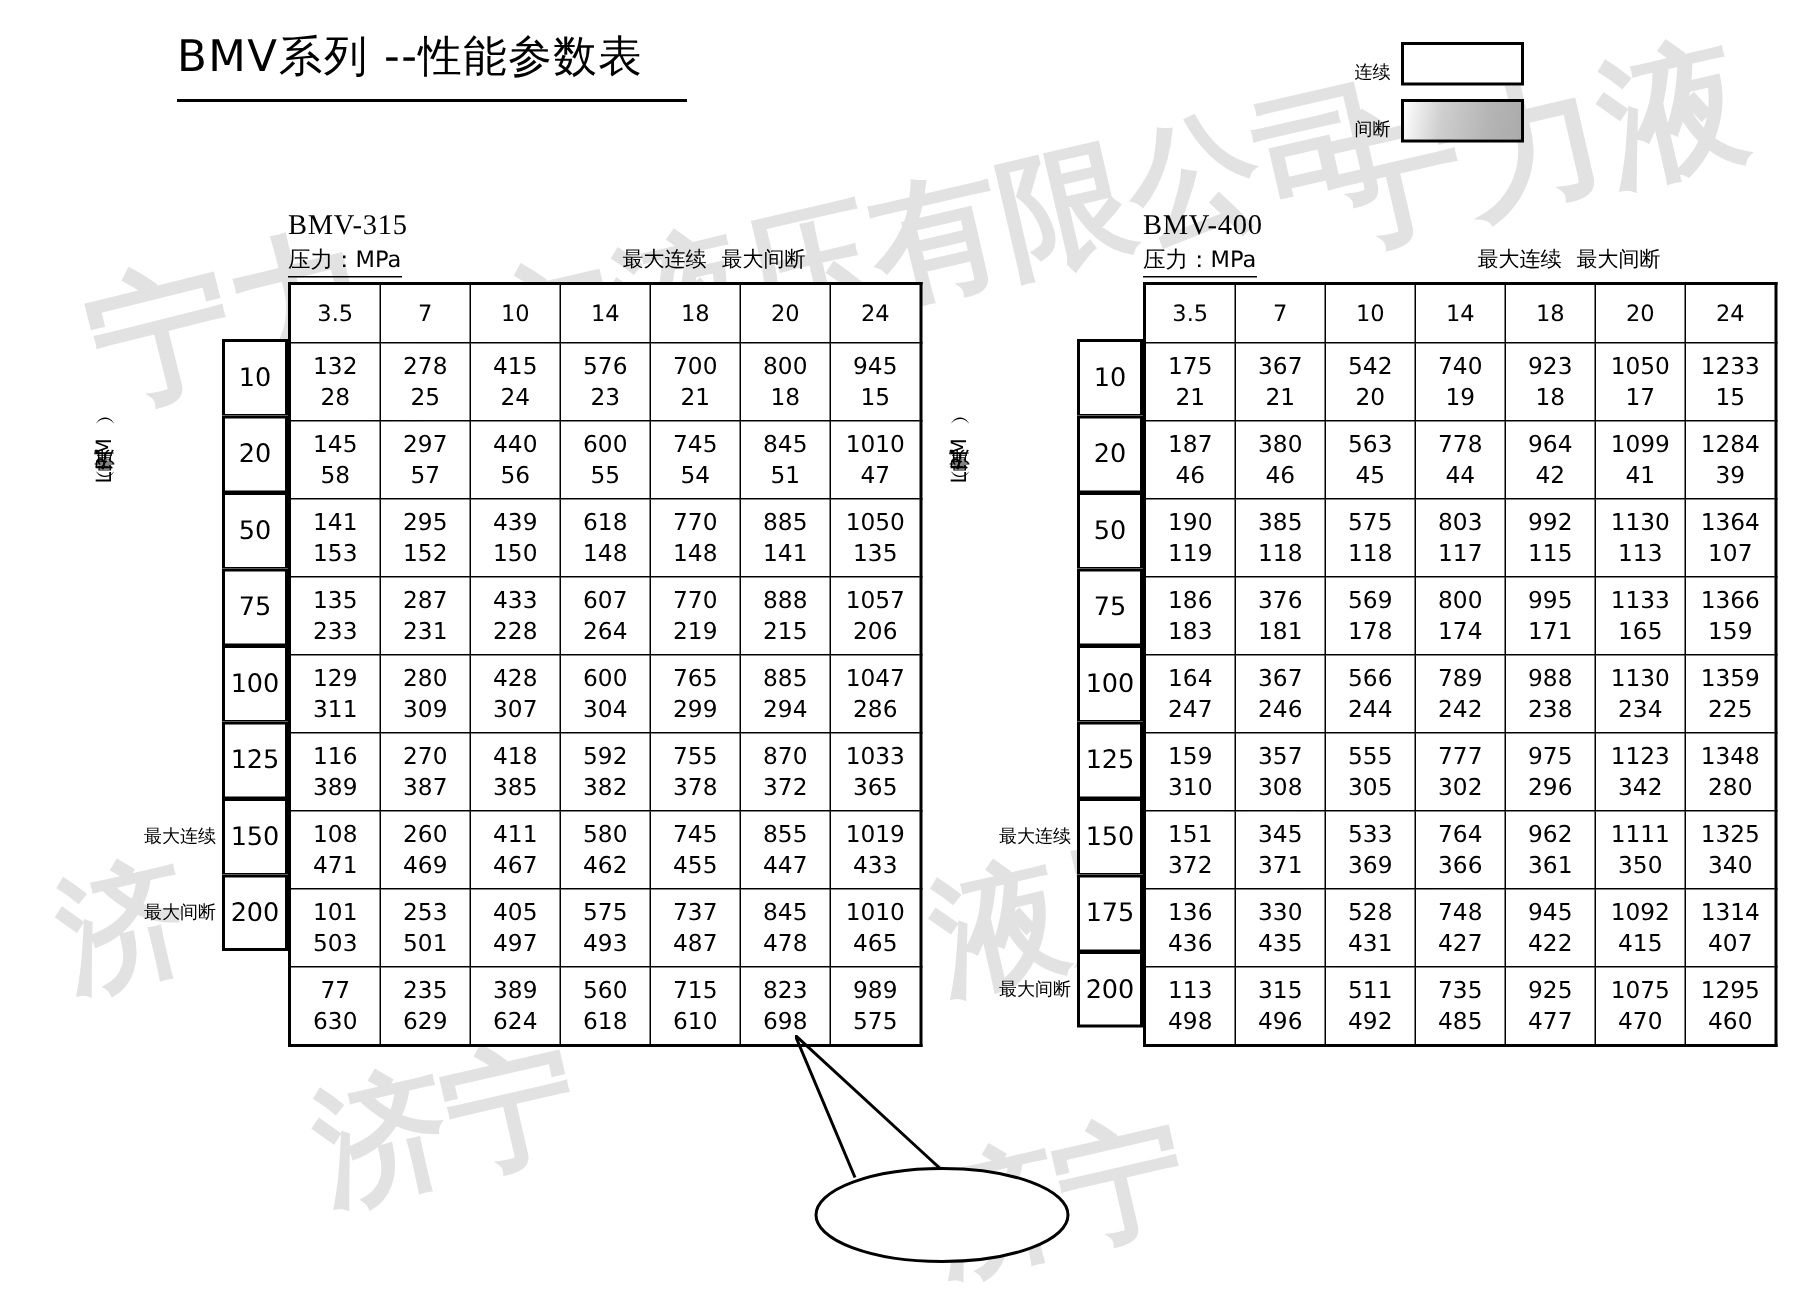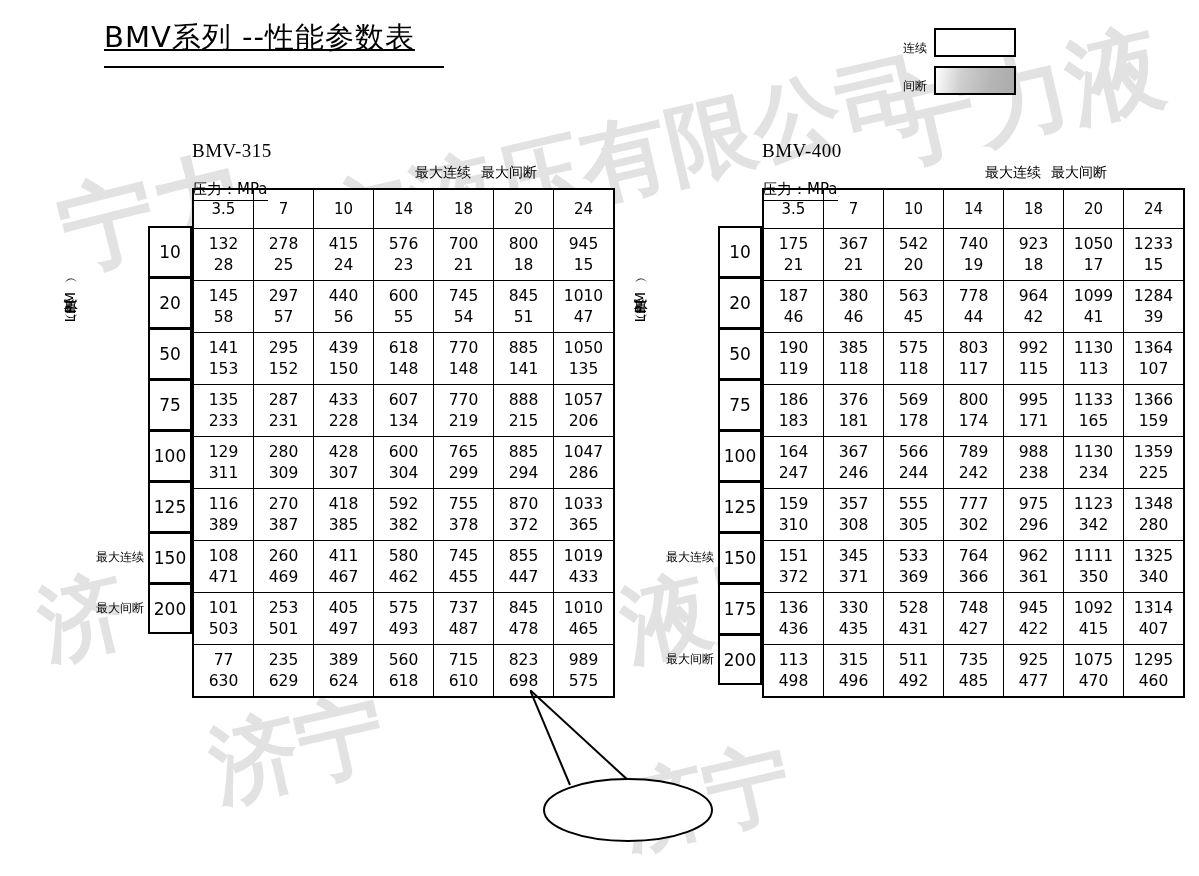--- a/index.html
+++ b/index.html
@@ -26,23 +26,22 @@
     pointer-events: none;
     white-space: nowrap;
     z-index: 0;
   }
 
   .layer { position: relative; z-index: 2; }
 
   
   #title-block {
     position: absolute;
-    left: 104px;
+    left: 118px;
     top: 18px;
-    text-decoration: underline;
   }
   #title-text {
     font-size: 29px;
     letter-spacing: 1px;
     font-family: "DejaVu Sans", sans-serif;
     white-space: nowrap;
   }
   #title-rule {
     margin-top: 8px;
     border-bottom: 2px solid #000;
@@ -94,21 +93,21 @@
     position: absolute;
     left: 117px;
     top: 0px;
     font-size: 19px;
     font-family: Liberation Serif, serif;
     letter-spacing: 0.5px;
   }
   .unit-label {
     position: absolute;
     left: 117px;
-    top: 40px;
+    top: 24px;
     font-size: 15px;
     font-family: "DejaVu Sans", sans-serif;
     border-bottom: 1px solid #000;
     padding-bottom: 1px;
     white-space: nowrap;
   }
   .maxheads {
     position: absolute;
     top: 24px;
     left: 340px;
@@ -404,21 +403,21 @@
               <td>
                 <span class="torque">287</span>
                 <span class="rpm">231</span>
               </td>
               <td>
                 <span class="torque">433</span>
                 <span class="rpm">228</span>
               </td>
               <td>
                 <span class="torque">607</span>
-                <span class="rpm">134</span>
+                <span class="rpm">264</span>
               </td>
               <td class="shade">
                 <span class="torque">770</span>
                 <span class="rpm">219</span>
               </td>
               <td class="shade">
                 <span class="torque">888</span>
                 <span class="rpm">215</span>
               </td>
               <td class="shade">

